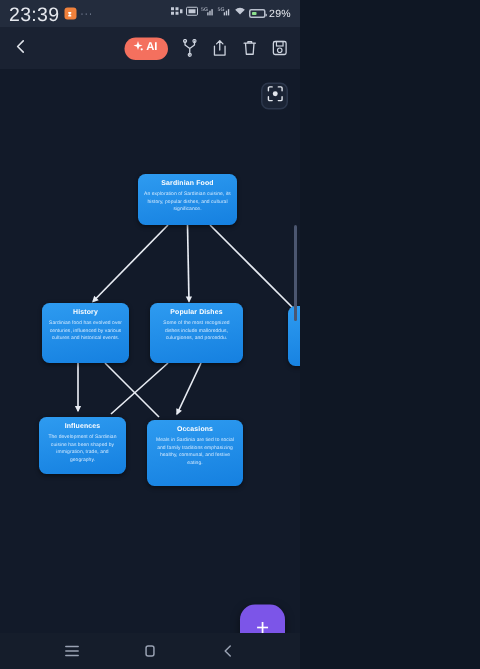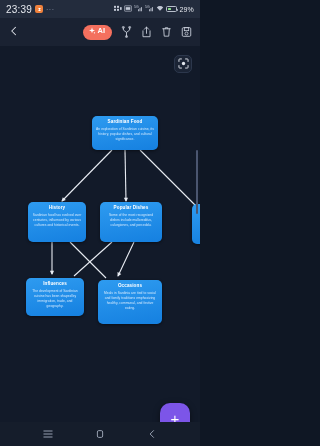--- a/index.html
+++ b/index.html
@@ -13,21 +13,21 @@
 
   
   .statusbar {
     position:absolute; top:0; left:0; width:200px; height:18px;
     display:flex; align-items:center; justify-content:space-between;
     padding:0 6px; background:#232c3d; color:#d7dbe4;
     font-size:7px; letter-spacing:0.2px; z-index:40;
   }
   .sb-left { display:flex; align-items:center; gap:3px; }
   .sb-right { display:flex; align-items:center; gap:2px; }
-  .sb-time { font-size:10px; color:#e6e9ef; font-weight:500; }
+  .sb-time { font-size:13px; color:#e6e9ef; font-weight:500; }
   .app-badge {
     width:8px; height:8px; border-radius:2px; background:#f0813c;
     display:flex; align-items:center; justify-content:center;
     font-size:5px; color:#fff; line-height:1;
   }
   .sb-dots { color:#7d879b; font-size:7px; letter-spacing:0.5px; }
   .sb-ico { color:#c3c9d6; font-size:6.5px; line-height:1; display:block; }
   .sb-batt {
     display:flex; align-items:center; gap:1px;
   }

